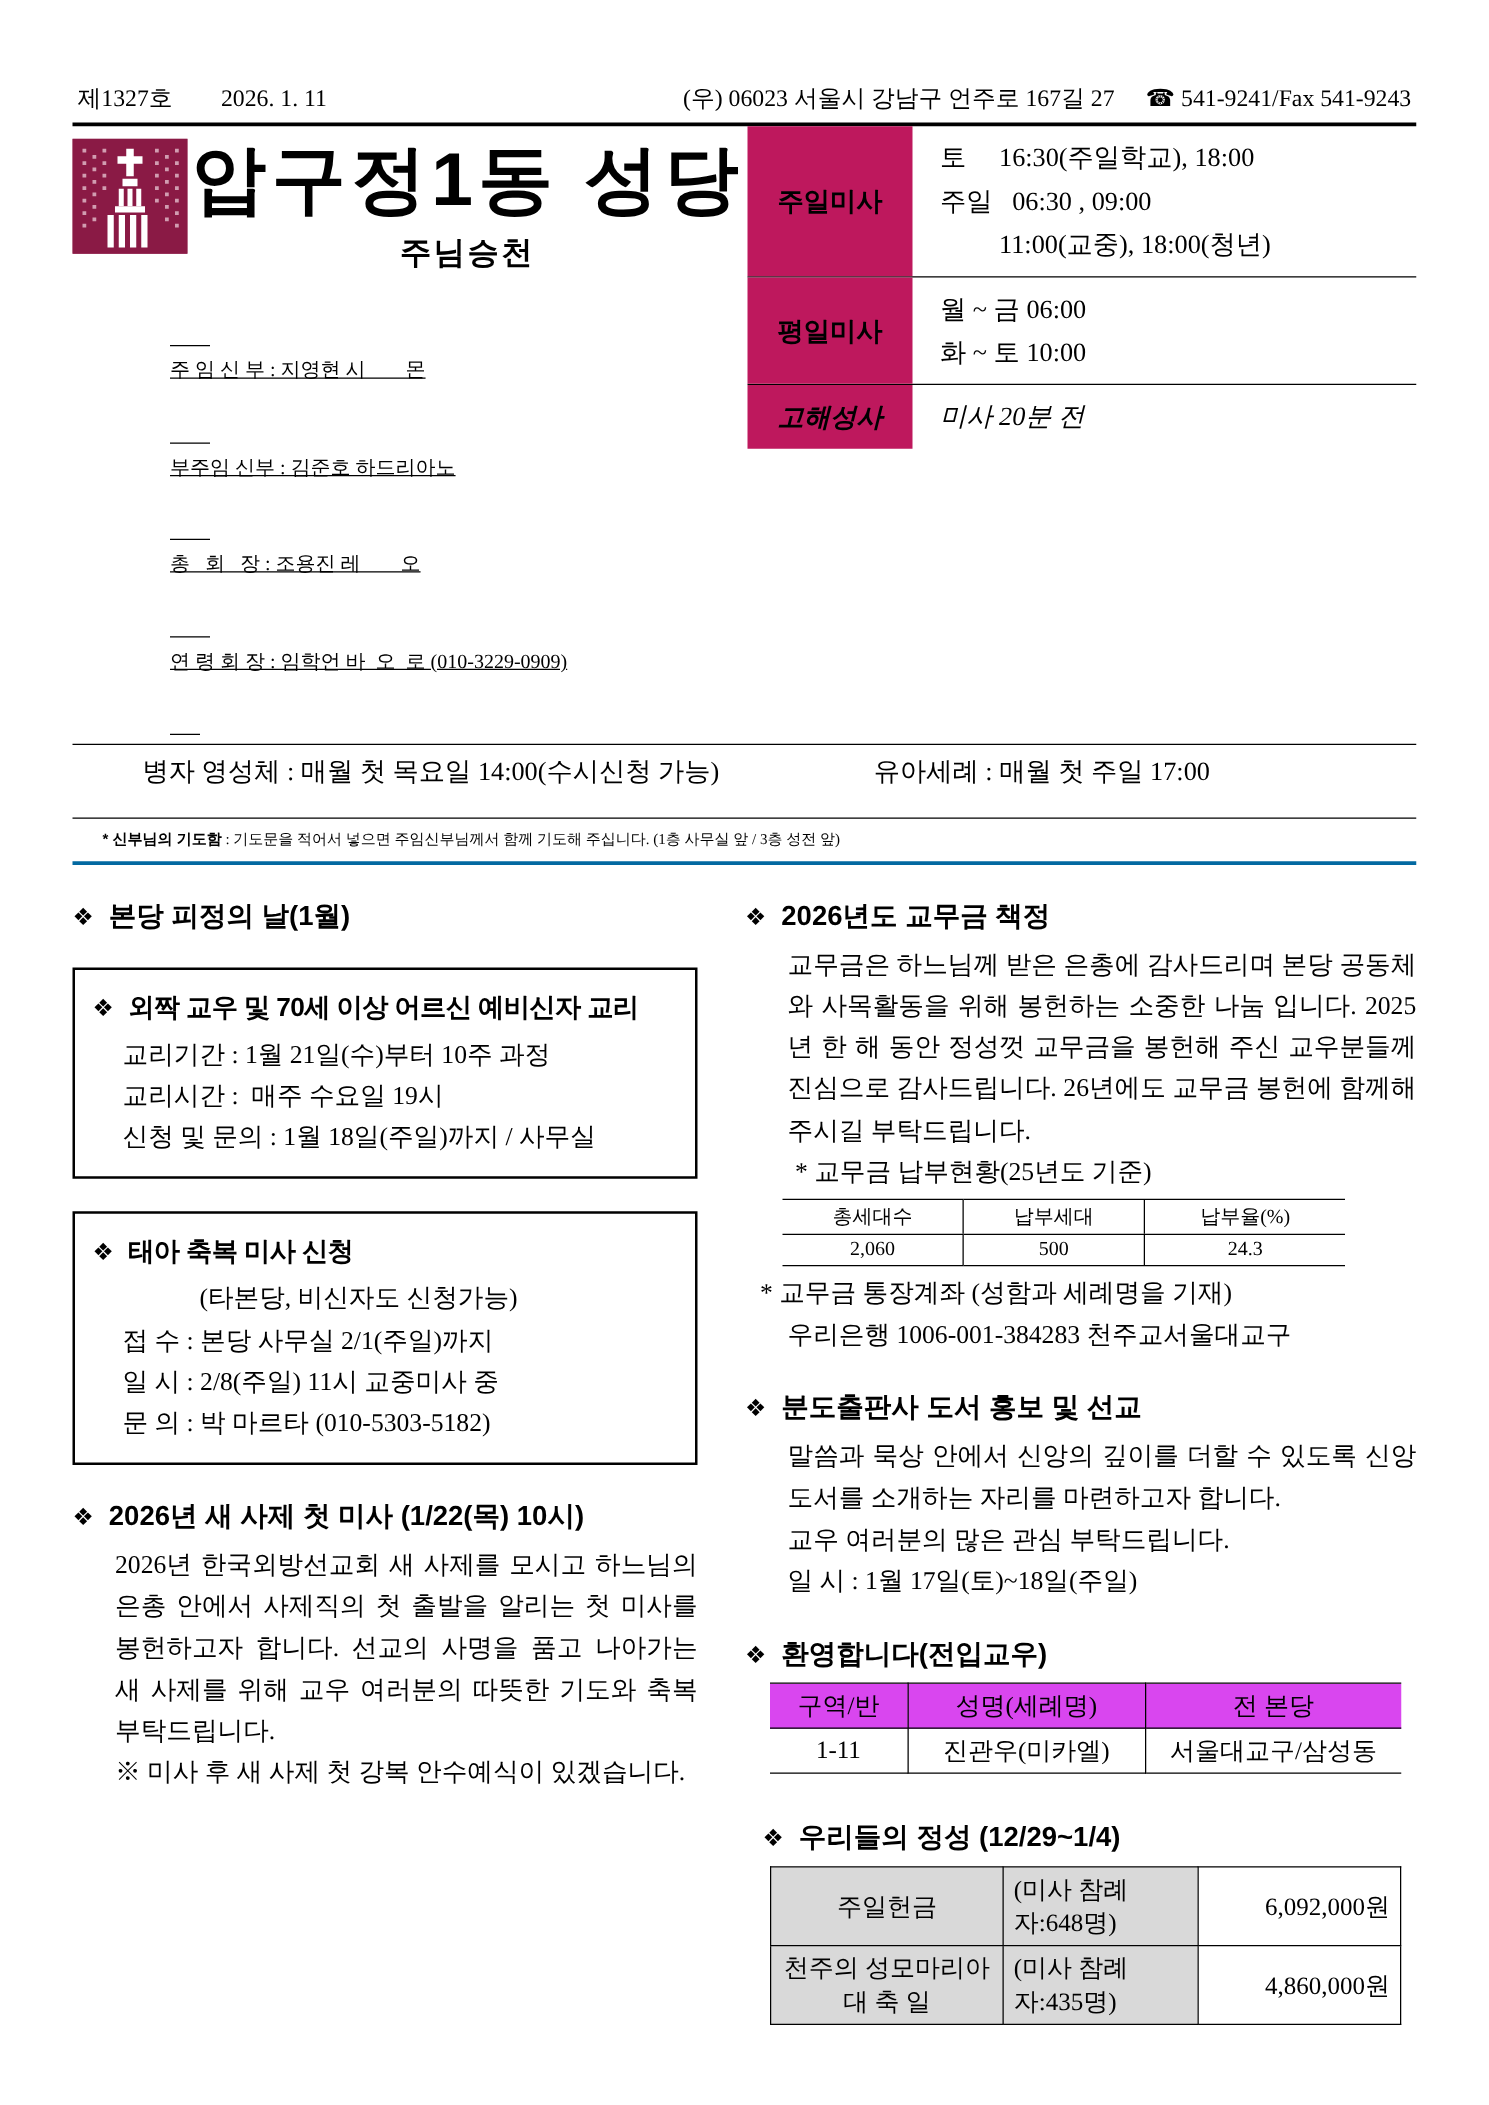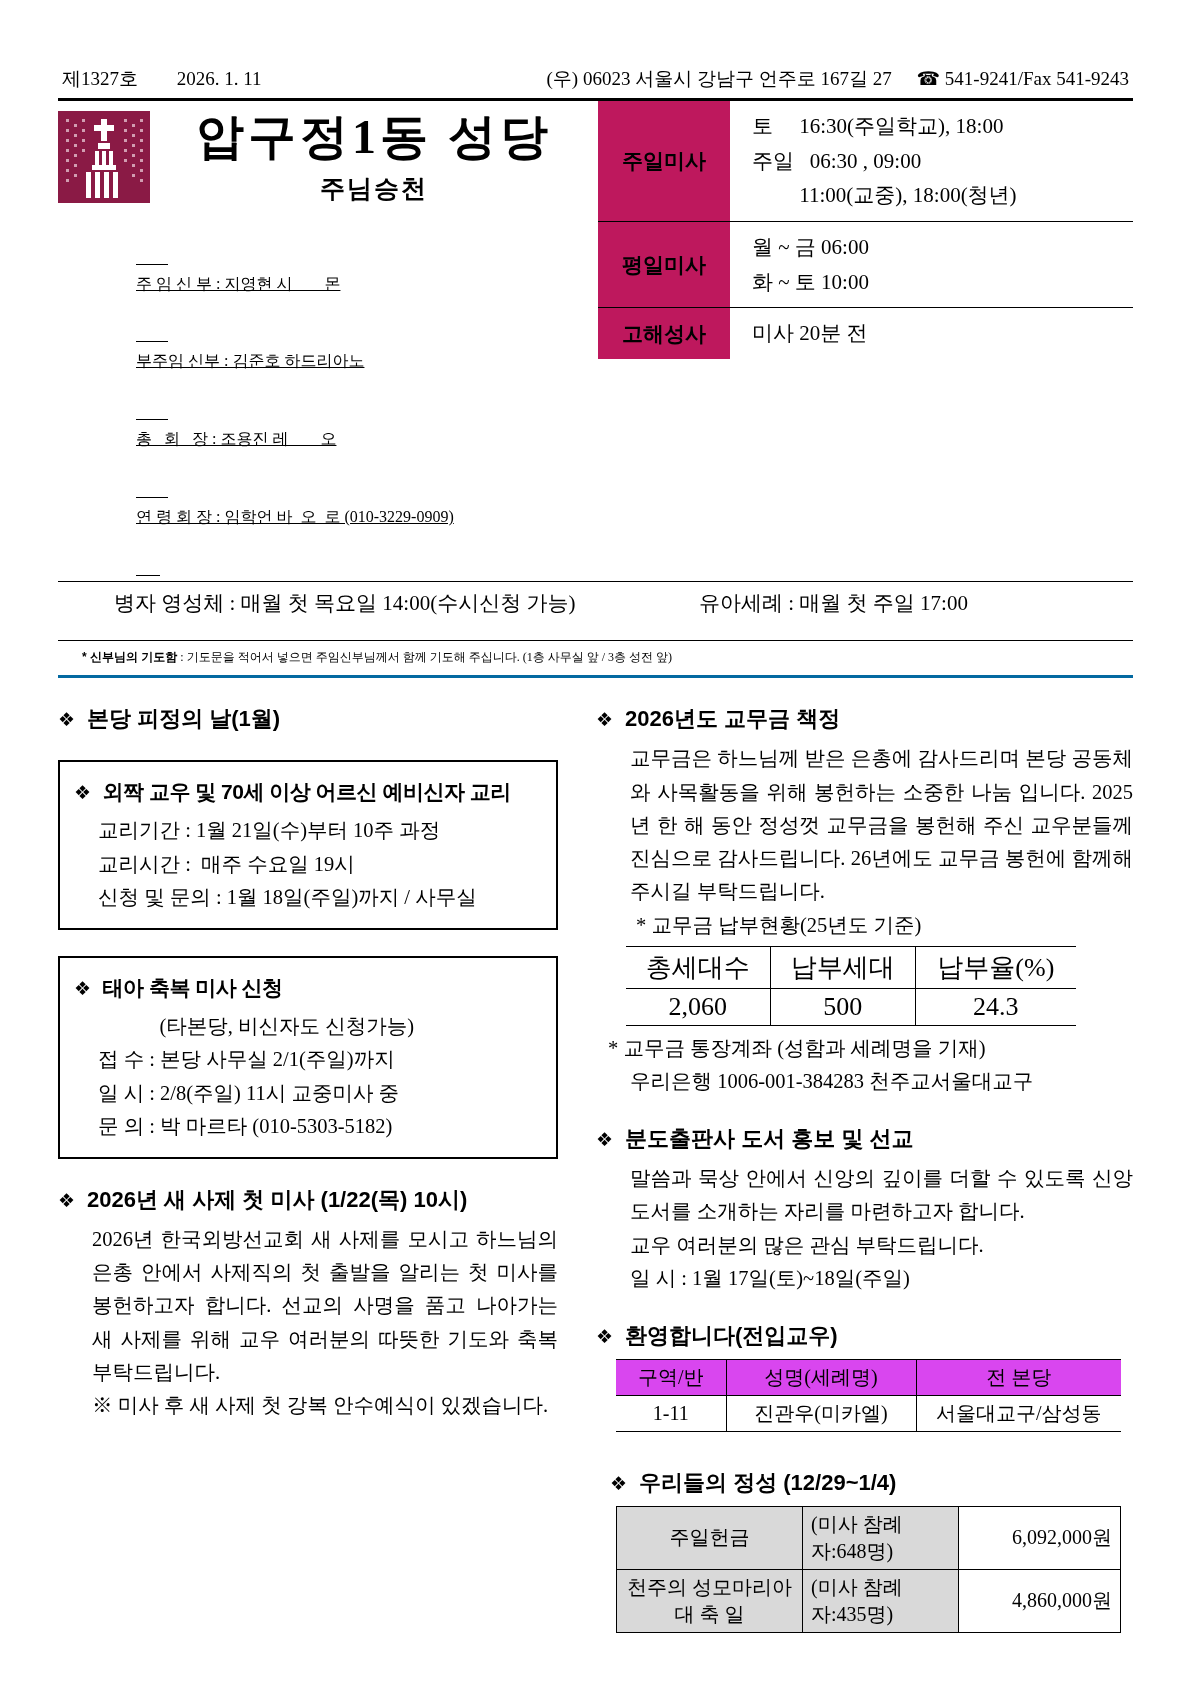--- a/index.html
+++ b/index.html
@@ -15,28 +15,28 @@
   .meta-left span { margin-right: 34px; }
   .rule-thick { border-top: 3px solid #000; }
 
   
   .header { display: flex; }
   .header-left { width: 540px; padding-top: 8px; }
   .brand-row { display: flex; align-items: flex-start; }
   .logo { width: 92px; height: 92px; background: #8a1a45; position: relative; flex: 0 0 auto; margin-top: 2px; }
   .title-block { flex: 1; text-align: center; }
   .church-title {
-    font-family: Liberation Serif, serif;
-    font-weight: 900; font-size: 48px; letter-spacing: 4px; line-height: 1.1; padding-top: 2px;
+    font-family: Liberation Sans, sans-serif;
+    font-weight: 900; font-size: 60px; letter-spacing: 4px; line-height: 1.1; padding-top: 2px;
   }
   .church-subtitle { font-weight: bold; font-size: 25px; margin-top: 8px; letter-spacing: 2px; }
   .staff-list { padding-left: 78px; margin-top: 14px; font-size: 16px; line-height: 1.62; white-space: pre; text-decoration: underline; }
   .header-right { width: 535px; font-size: 21px; }
   .mass-row { display: flex; border-bottom: 1px solid #000; }
-  .mass-row:last-child { border-bottom: none; }
+  .mass-row:last-child { border-bottom: none; font-style: italic; }
   .mass-label { width: 132px; background: #be185d; display: flex; align-items: center; justify-content: center; font-weight: bold; }
   .mass-times { flex: 1; padding: 8px 4px 8px 22px; line-height: 1.65; white-space: pre; }
   .sub-row { border-top: 1px solid #000; display: flex; padding: 7px 0 7px 56px; font-size: 21px; }
   .sub-row .cell-a { width: 585px; }
   .prayer-row { border-top: 1px solid #000; border-bottom: 3px solid #0369a1; padding: 8px 0 9px 24px; font-size: 12px; margin-top: 16px; }
   .prayer-row b { font-family: "Liberation Sans", "DejaVu Sans", sans-serif; }
 
   
   .columns { display: flex; gap: 38px; margin-top: 26px; }
   .col-left { width: 500px; }
@@ -48,21 +48,21 @@
   .sec-body { padding-left: 34px; font-size: 20.5px; line-height: 1.62; }
   .sec-body.justify { text-align: justify; }
   .line { white-space: pre-wrap; }
 
   .boxed { border: 2px solid #000; padding: 16px 8px 14px 14px; margin: 24px 0 26px 0; }
   .boxed .sec-head { font-size: 21px; letter-spacing: -0.5px; }
   .boxed .sec-body { padding-left: 24px; }
 
   
   table { border-collapse: collapse; }
-  .dues-table { width: 450px; margin: 4px 0 6px 30px; font-size: 26px; }
+  .dues-table { width: 450px; margin: 4px 0 6px 30px; font-size: 16px; }
   .dues-table td { border-top: 1.5px solid #000; border-bottom: 1.5px solid #000; text-align: center; padding: 3px 4px; }
   .dues-table td + td { border-left: 1.5px solid #000; }
 
   
   .welcome-table { width: 505px; margin-left: 20px; font-size: 20px; }
   .welcome-table td { border: 1.5px solid #000; border-left: none; border-right: 1.5px solid #000; padding: 4px 6px; text-align: center; }
   .welcome-table td:first-child { border-left: none; }
   .welcome-table td:last-child { border-right: none; }
   .welcome-table .hdr td { background: #d946ef; }
 

